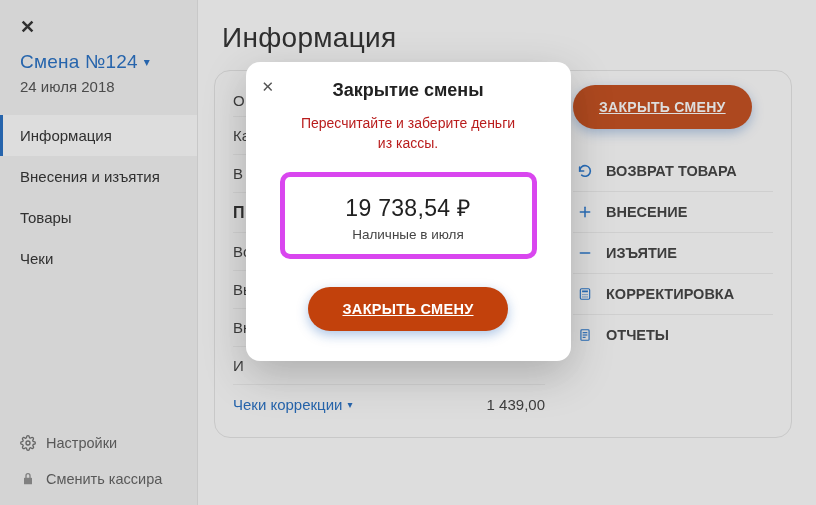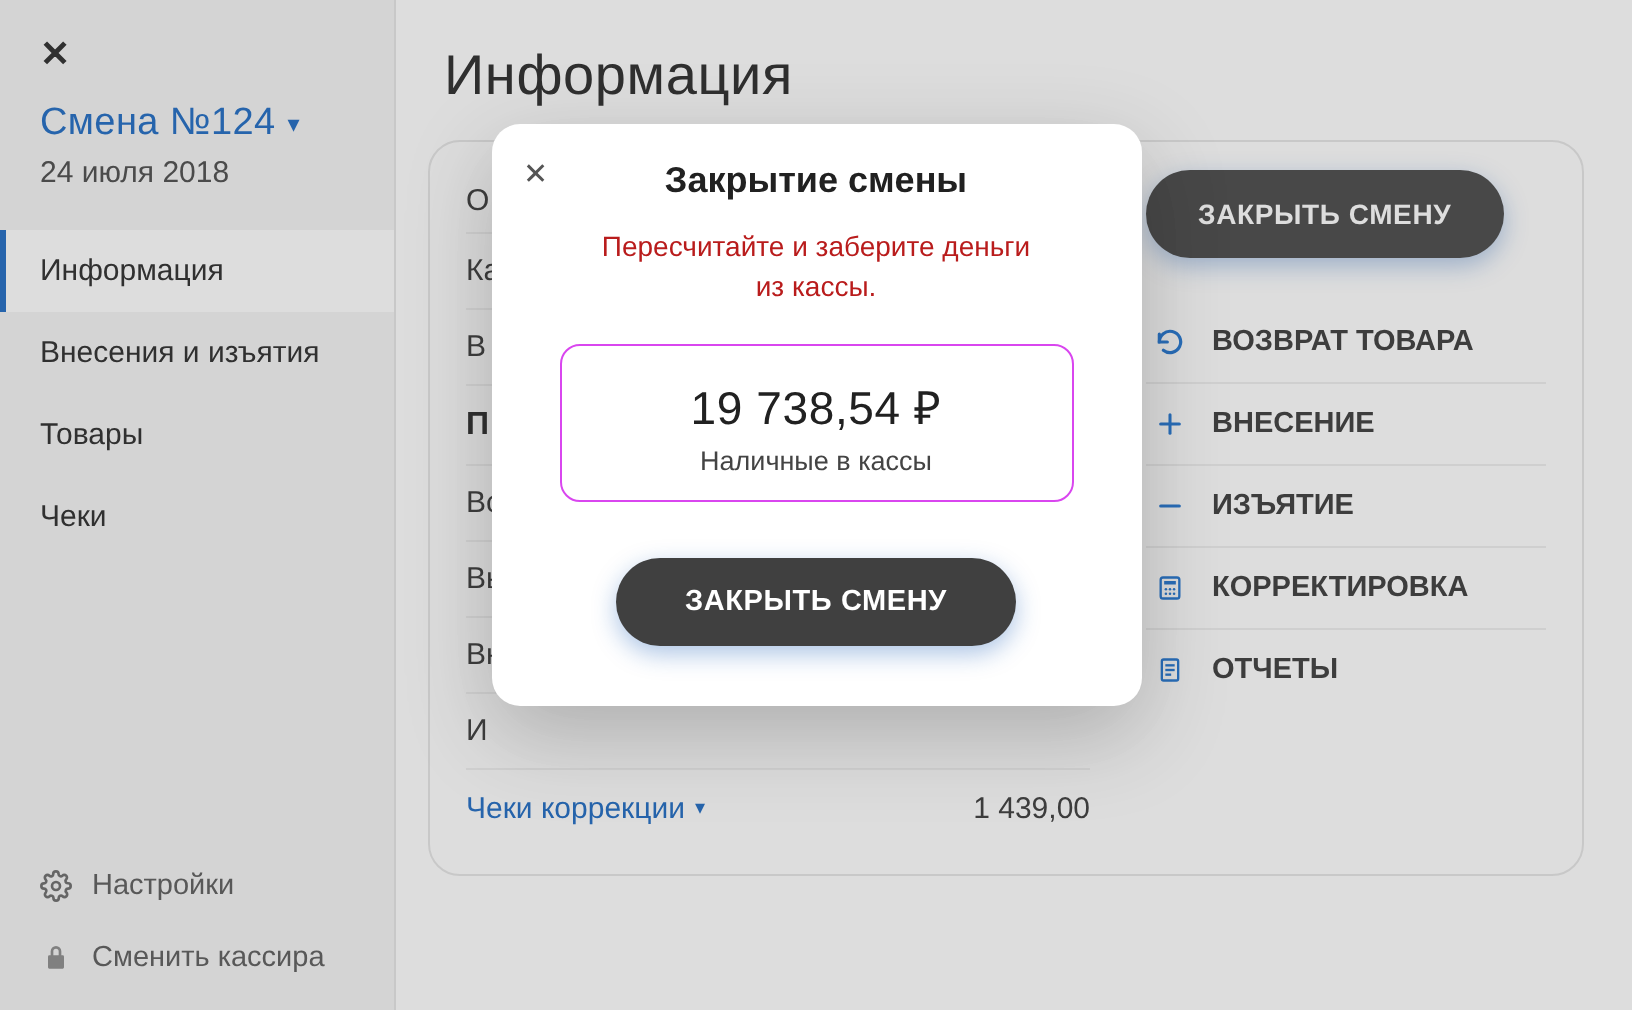--- a/index.html
+++ b/index.html
@@ -22,32 +22,32 @@
   .card { background: #fff; border: 1px solid #e5e5e5; border-radius: 16px; padding: 14px 18px 14px 18px; width: 578px; display: flex; gap: 28px; }
   .card-left { flex: 1 1 auto; }
   .card-left .row { display: flex; justify-content: space-between; align-items: center; font-size: 15px; color: #333; height: 38px; border-bottom: 1px solid #f0f0f0; }
   .card-left .row:first-child { height: 32px; }
   .card-left .row:last-child { border-bottom: none; }
   .card-left .row .label { display: inline-flex; align-items: center; gap: 5px; }
   .card-left .row .label .caret { color: #1565c0; font-size: 10px; }
   .link-blue { color: #1565c0; }
   .card-left .section { font-weight: 600; color: #222; height: 40px; display: flex; align-items: center; border-bottom: 1px solid #f0f0f0; }
   .card-right { width: 200px; }
-  .btn-primary { background: #404040; color: #fff; border: none; border-radius: 28px; padding: 14px 26px; font-size: 14px; font-weight: 700; letter-spacing: .3px; cursor: pointer; box-shadow: 0 4px 12px rgba(20,90,180,.35); }
+  .btn-primary { background: #c2410c; color: #fff; border: none; border-radius: 28px; padding: 14px 26px; font-size: 14px; font-weight: 700; letter-spacing: .3px; cursor: pointer; box-shadow: 0 4px 12px rgba(20,90,180,.35); text-decoration: underline; }
   .action-list { margin-top: 22px; }
   .action { display: flex; align-items: center; gap: 13px; padding: 12px 4px; border-top: 1px solid #eee; font-size: 14.5px; color: #333; font-weight: 600; cursor: pointer; }
   .action:first-child { border-top: none; }
   .action .ico { width: 16px; height: 16px; flex: 0 0 16px; display: inline-flex; align-items: center; justify-content: center; color: #1970d0; }
   .ico-return { color: #d8453a; }
   .scrim { position: absolute; left: 0; top: 0; right: 0; bottom: 0; background: rgba(100,100,100,.22); backdrop-filter: blur(.3px); display: flex; align-items: flex-start; justify-content: center; }
   .modal { margin-top: 62px; width: 325px; background: #fff; border-radius: 14px; box-shadow: 0 14px 44px rgba(0,0,0,.22); padding: 18px 24px 30px 24px; text-align: center; position: relative; }
   .modal .close { position: absolute; left: 16px; top: 16px; font-size: 15px; color: #555; cursor: pointer; }
   .modal h2 { font-size: 18px; font-weight: 600; margin: 0 0 12px 0; }
   .modal p.sub { font-size: 14px; color: #b91c1c; line-height: 1.45; margin: 0 auto 18px auto; max-width: 220px; }
-  .cash-box { border: 1px solid #d946ef; border-radius: 10px; padding: 14px 12px 12px 12px; margin: 0 10px 28px 10px; }
+  .cash-box { border: 5px solid #d946ef; border-radius: 10px; padding: 14px 12px 12px 12px; margin: 0 10px 28px 10px; }
   .cash-amount { font-size: 23px; font-weight: 500; letter-spacing: .3px; }
   .cash-label { font-size: 13.5px; color: #444; margin-top: 4px; }
   .modal .btn-primary { padding: 14px 34px; font-size: 14.5px; }
 </style>
 </head>
 <body>
 
 <div class="app">
   <aside class="sidebar">
     <div class="close-x">✕</div>
@@ -183,18 +183,18 @@
     </div>
   </main>
 
   <div class="scrim">
     <div class="modal">
       <span class="close">✕</span>
       <h2>Закрытие смены</h2>
       <p class="sub">Пересчитайте и заберите деньги из кассы.</p>
       <div class="cash-box">
         <div class="cash-amount">19 738,54 ₽</div>
-        <div class="cash-label">Наличные в кассы</div>
+        <div class="cash-label">Наличные в июля</div>
       </div>
       <button class="btn-primary">ЗАКРЫТЬ СМЕНУ</button>
     </div>
   </div>
 </div>
 
 </body></html>

